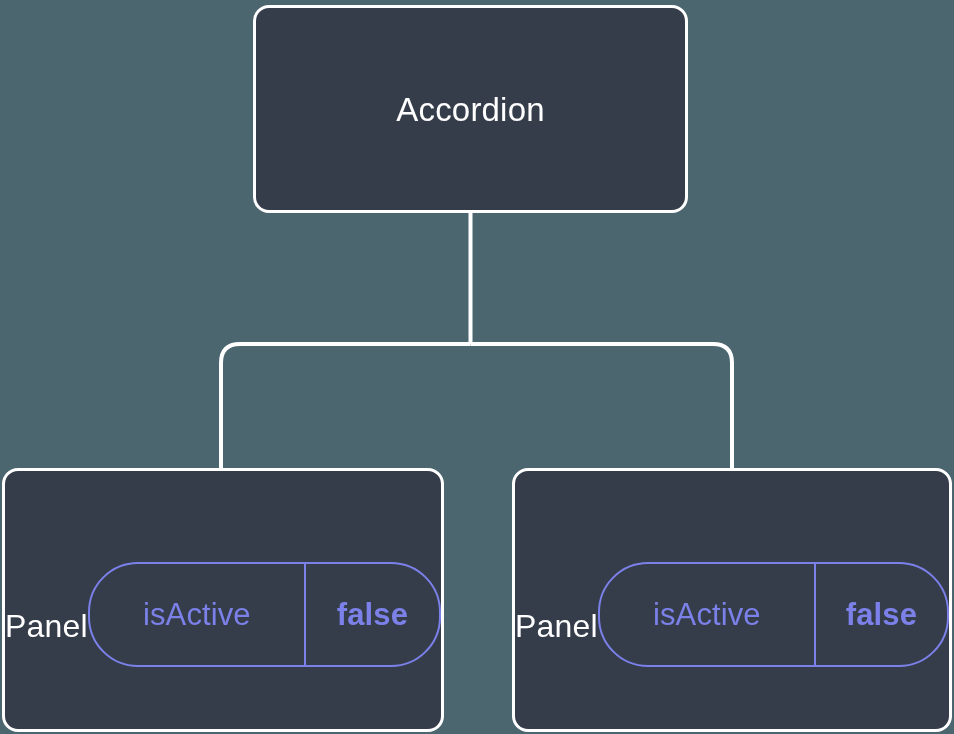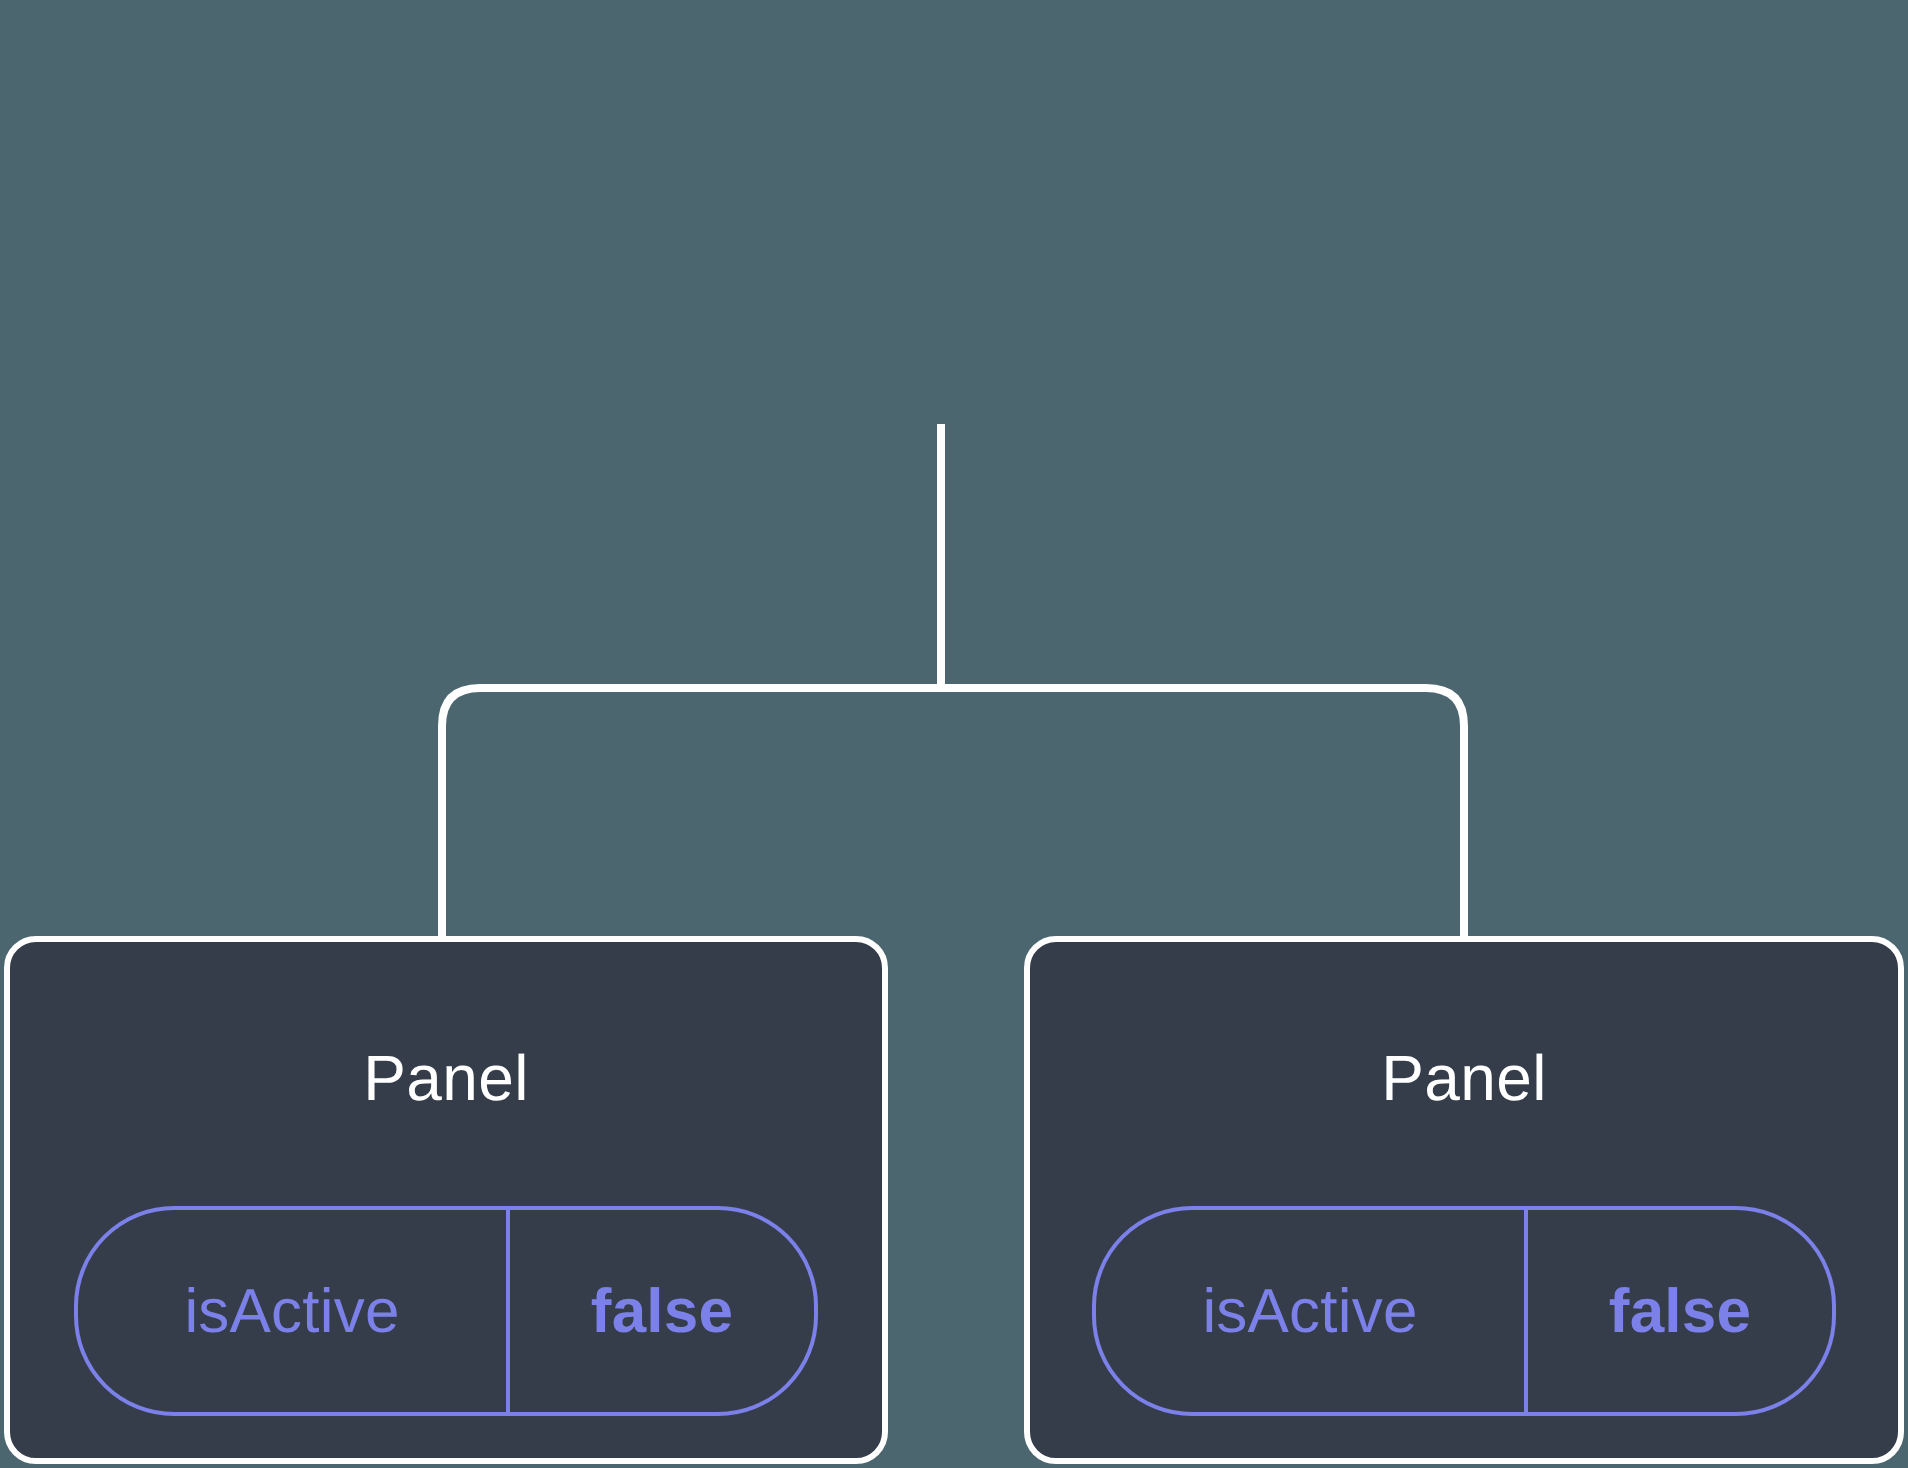--- a/index.html
+++ b/index.html
@@ -59,23 +59,22 @@
     font-weight: 400;
     letter-spacing: 0.2px;
     line-height: 1;
   }
 
   .node-panel {
     top: 468px;
     height: 264px;
     border-radius: 16px;
     display: flex;
-    flex-direction: column;
+    flex-direction: row;
     align-items: center;
-    gap: 20px;
   }
 
   .node-panel-left {
     left: 2px;
     width: 442px;
   }
 
   .node-panel-right {
     left: 512px;
     width: 440px;
@@ -134,20 +133,23 @@
 
   <svg class="edges" viewBox="0 0 954 734" width="954" height="734" aria-hidden="true">
 
     <path d="M 470.5 212 L 470.5 344" fill="none" stroke="#ffffff" stroke-width="4" stroke-linecap="butt"></path>
 
     <path d="M 470.5 344 L 240 344 Q 221 344 221 363 L 221 470" fill="none" stroke="#ffffff" stroke-width="4" stroke-linecap="butt" stroke-linejoin="round"></path>
 
     <path d="M 470.5 344 L 713 344 Q 732 344 732 363 L 732 470" fill="none" stroke="#ffffff" stroke-width="4" stroke-linecap="butt" stroke-linejoin="round"></path>
   </svg>
 
+  <div class="node node-root">
+    <span class="node-title-root">Accordion</span>
+  </div>
 
   <div class="node node-panel node-panel-left">
     <span class="node-title-panel">Panel</span>
     <div class="state-pill state-pill-left">
       <span class="state-key">isActive</span>
       <span class="state-value">false</span>
     </div>
   </div>
 
   <div class="node node-panel node-panel-right">

